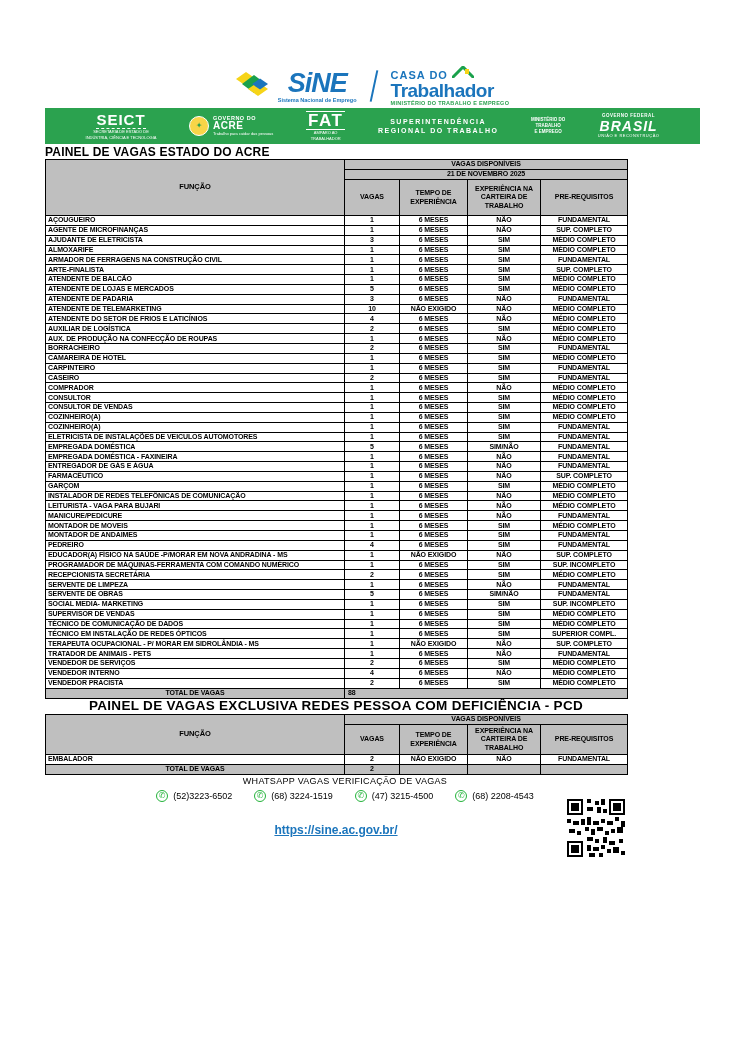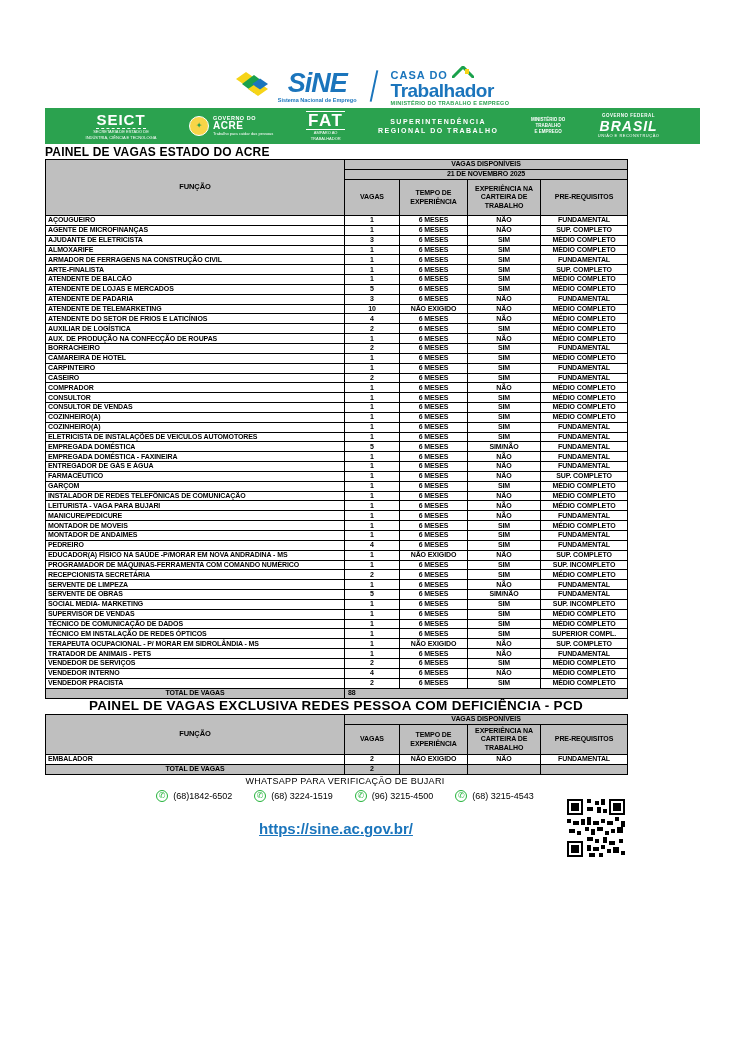--- a/index.html
+++ b/index.html
@@ -67,21 +67,21 @@
 
   
   .wa-title { position:absolute; top:776px; left:45px; width:600px; text-align:center;
     font-size:9px; letter-spacing:0.3px; }
   .wa-row { position:absolute; top:790px; left:45px; width:600px; display:flex;
     justify-content:center; gap:22px; align-items:center; }
   .wa-num { display:flex; align-items:center; gap:5px; font-size:9px; }
   .wa-icon { width:12px; height:12px; border-radius:50%; border:1.3px solid var(--wa); color:var(--wa);
     display:inline-flex; align-items:center; justify-content:center; font-size:8px; line-height:1; }
   .site-link { position:absolute; top:820px; left:45px; width:582px; text-align:center; }
-  .site-link a { color:var(--blue); font-size:15px; text-decoration:underline; font-weight:bold;text-align:right; }
+  .site-link a { color:var(--blue); font-size:12px; text-decoration:underline; font-weight:bold;text-align:right; }
   .qr { position:absolute; top:799px; left:567px; width:58px; height:58px; }
 </style>
 </head>
 <body>
 
 <div class="logo-strip">
   <div class="sine-logo">
     <span>
       <svg width="34" height="30" viewBox="0 0 34 30">
         <polygon points="0,10 10,3 20,10 10,17" fill="#f6d418"></polygon>
@@ -552,38 +552,38 @@
     <tr class="total-row">
       <td class="total-label">TOTAL DE VAGAS</td>
       <td>2</td>
       <td></td>
       <td></td>
       <td></td>
     </tr>
   </tfoot>
 </table>
 
-<div class="wa-title">WHATSAPP PARA VERIFICAÇÃO DE BUJARI</div>
+<div class="wa-title">WHATSAPP VAGAS VERIFICAÇÃO DE VAGAS</div>
 
 <div class="wa-row">
   <span class="wa-num">
     <span class="wa-icon">✆</span>
-    <span>(68)1842-6502</span>
+    <span>(52)3223-6502</span>
   </span>
   <span class="wa-num">
     <span class="wa-icon">✆</span>
     <span>(68) 3224-1519</span>
   </span>
   <span class="wa-num">
     <span class="wa-icon">✆</span>
-    <span>(96) 3215-4500</span>
+    <span>(47) 3215-4500</span>
   </span>
   <span class="wa-num">
     <span class="wa-icon">✆</span>
-    <span>(68) 3215-4543</span>
+    <span>(68) 2208-4543</span>
   </span>
 </div>
 
 <div class="site-link">
   <a href="#">https://sine.ac.gov.br/</a>
 </div>
 
 <div class="qr">
   <svg width="58" height="58" viewBox="0 0 29 29" shape-rendering="crispEdges">
     <rect width="29" height="29" fill="#fff"></rect>

